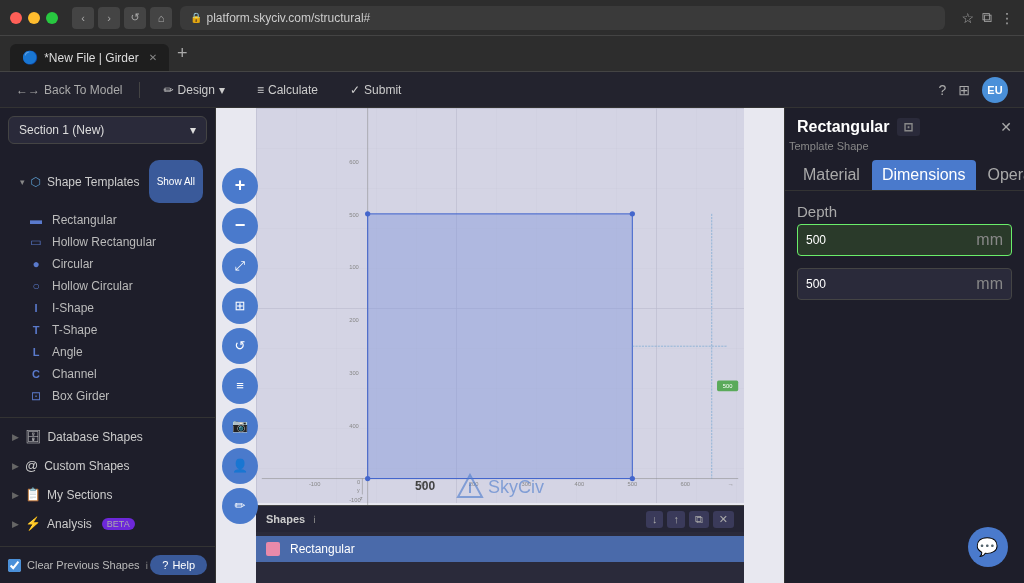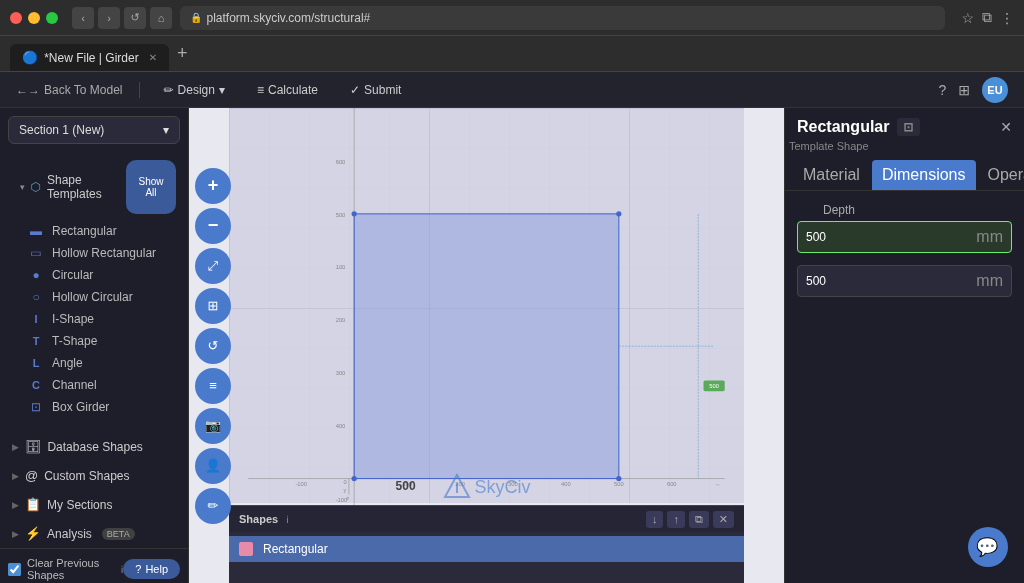--- a/index.html
+++ b/index.html
@@ -70,21 +70,21 @@
 
     
     .main-content {
       flex: 1;
       display: flex;
       overflow: hidden;
     }
 
     
     .sidebar {
-      width: 189px;
+      width: 216px;
       background: #1e1e2a;
       border-right: 1px solid #333;
       display: flex;
       flex-direction: column;
       overflow-y: auto;
     }
     .section-selector {
       margin: 8px;
       background: #2a2a3a;
       border: 1px solid #444;
@@ -267,21 +267,21 @@
       border-radius: 4px 4px 0 0;
       background: none;
       border: none;
     }
     .panel-tab.active {
       background: #4a7acc;
       color: #fff;
     }
 
     .panel-body { padding: 12px; display: flex; flex-direction: column; gap: 12px; }
-    .field-label { font-size: 12px; color: #aaa; margin-bottom: 4px; margin-left: 26px; }
+    .field-label { font-size: 15px; color: #aaa; margin-bottom: 4px; }
     .field-input {
       width: 100%;
       background: #2a2a3a;
       border: 1px solid #444;
       border-radius: 4px;
       color: #fff;
       padding: 6px 8px;
       font-size: 12px;
       display: flex;
       align-items: center;
@@ -444,21 +444,21 @@
     <div class="sidebar-section">
       <span style="font-size:9px;color:#666">▶</span>
       <span style="font-size:13px">📋</span>
       <span>My Sections</span>
     </div>
 
     <div class="sidebar-section">
       <span style="font-size:9px;color:#666">▶</span>
       <span style="font-size:13px">⚡</span>
       <span>Analysis</span>
-      <span style="font-size:9px;background:#404040;color:#aaa;padding:1px 5px;border-radius:8px;margin-left:4px">BETA</span>
+      <span style="font-size:9px;background:#6d28d9;color:#aaa;padding:1px 5px;border-radius:8px;margin-left:4px">BETA</span>
     </div>
 
     <div class="sidebar-footer">
       <div class="clear-shapes">
         <input type="checkbox" class="checkbox" checked="" style="">
         <span>Clear Previous Shapes</span>
         <span style="color:#888;font-size:10px">ℹ</span>
       </div>
       <button class="help-btn">
         <span>?</span>

